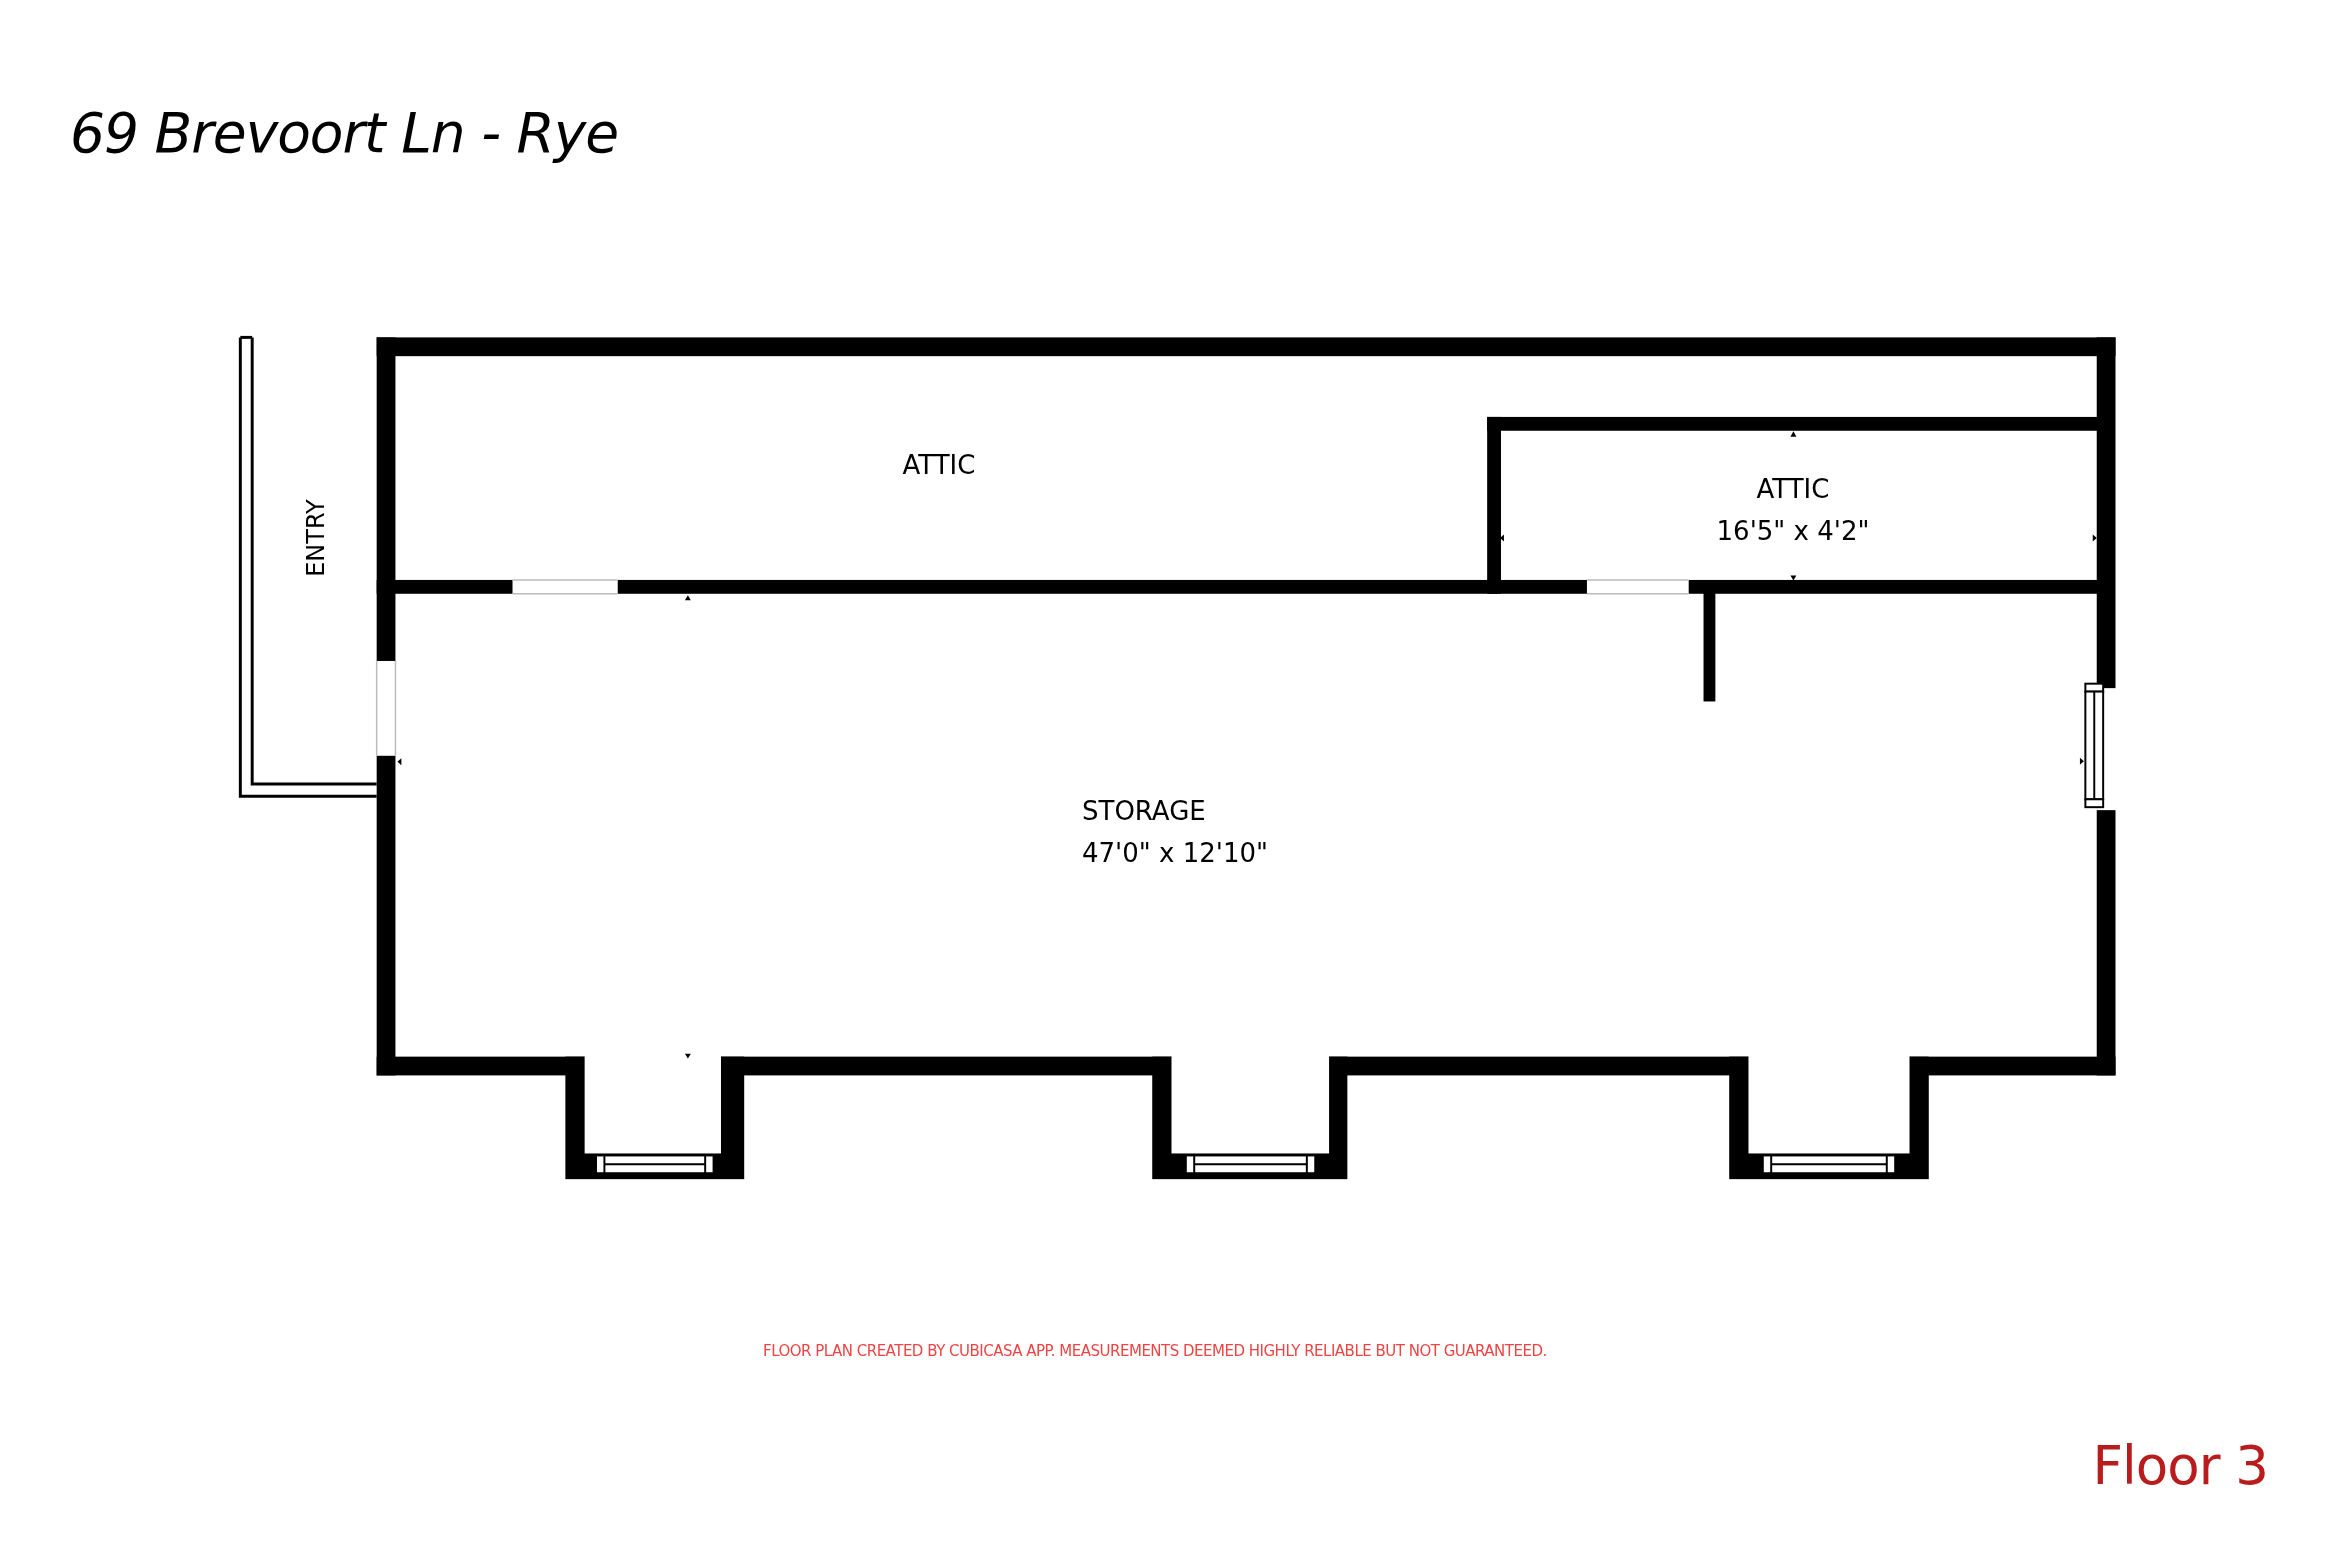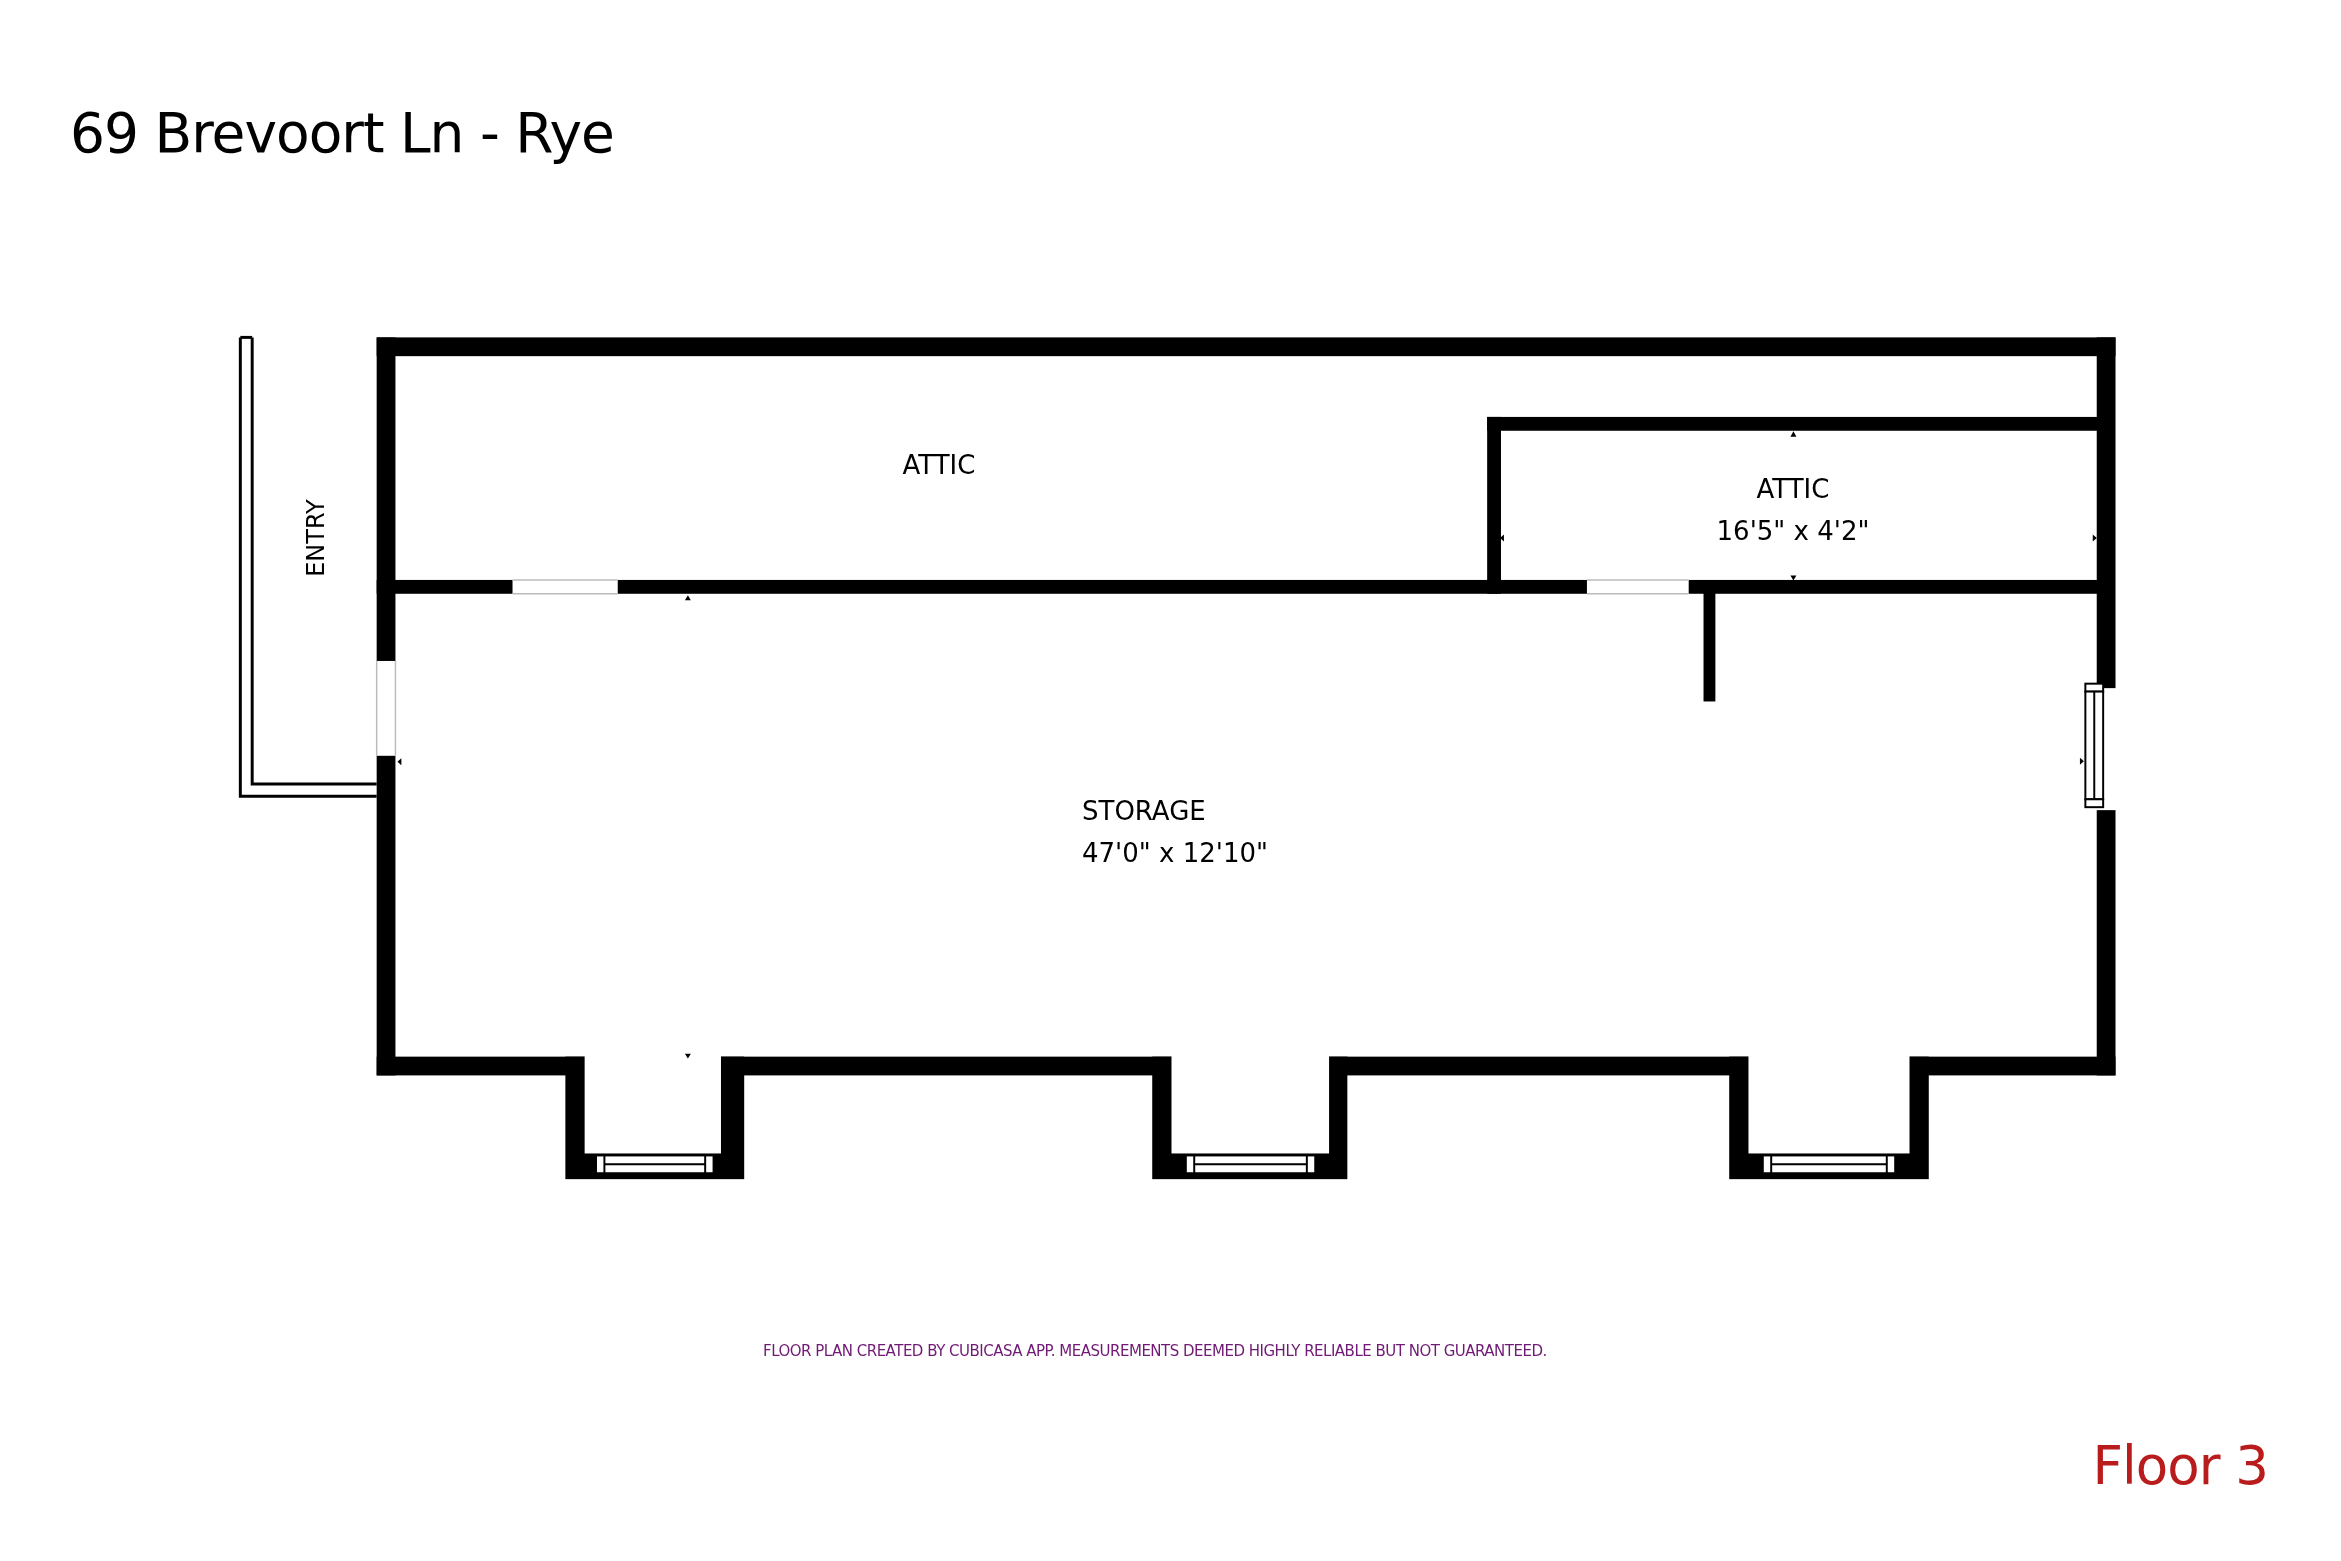--- a/index.html
+++ b/index.html
@@ -1,19 +1,19 @@
 <!DOCTYPE html>
 <html style="font-size:8px"><head>
 <meta charset="utf-8">
 <style>
   html, body { margin:0; padding:0; background:#ffffff; }
   body { width:2342px; height:1561px; position:relative; overflow:hidden; font-family:"DejaVu Sans", sans-serif; }
-  .title { position:absolute; left:70px; top:101px; font-size:55px; color:#000; white-space:nowrap; letter-spacing:-1px; }
+  .title { position:absolute; left:70px; top:101px; font-size:55px; color:#000; white-space:nowrap; letter-spacing:-1px;font-style:italic; }
   .floor-label { position:absolute; right:74px; top:1435px; font-size:53px; color:#b91c1c; white-space:nowrap; letter-spacing:-1px; }
-  .disclaimer { position:absolute; left:763px; top:1342px; font-size:15px; color:#701a75; white-space:nowrap; letter-spacing:-0.5px; }
+  .disclaimer { position:absolute; left:763px; top:1342px; font-size:15px; color:#ef4444; white-space:nowrap; letter-spacing:-0.5px; }
   svg.plan { position:absolute; left:0; top:0; }
 </style>
 </head>
 <body>
 
 <div class="title">69 Brevoort Ln - Rye</div>
 
 <svg class="plan" width="2342" height="1561" viewBox="0 0 4740 3160" xmlns="http://www.w3.org/2000/svg">
 
   <g fill="none" stroke="#000" stroke-width="6">

